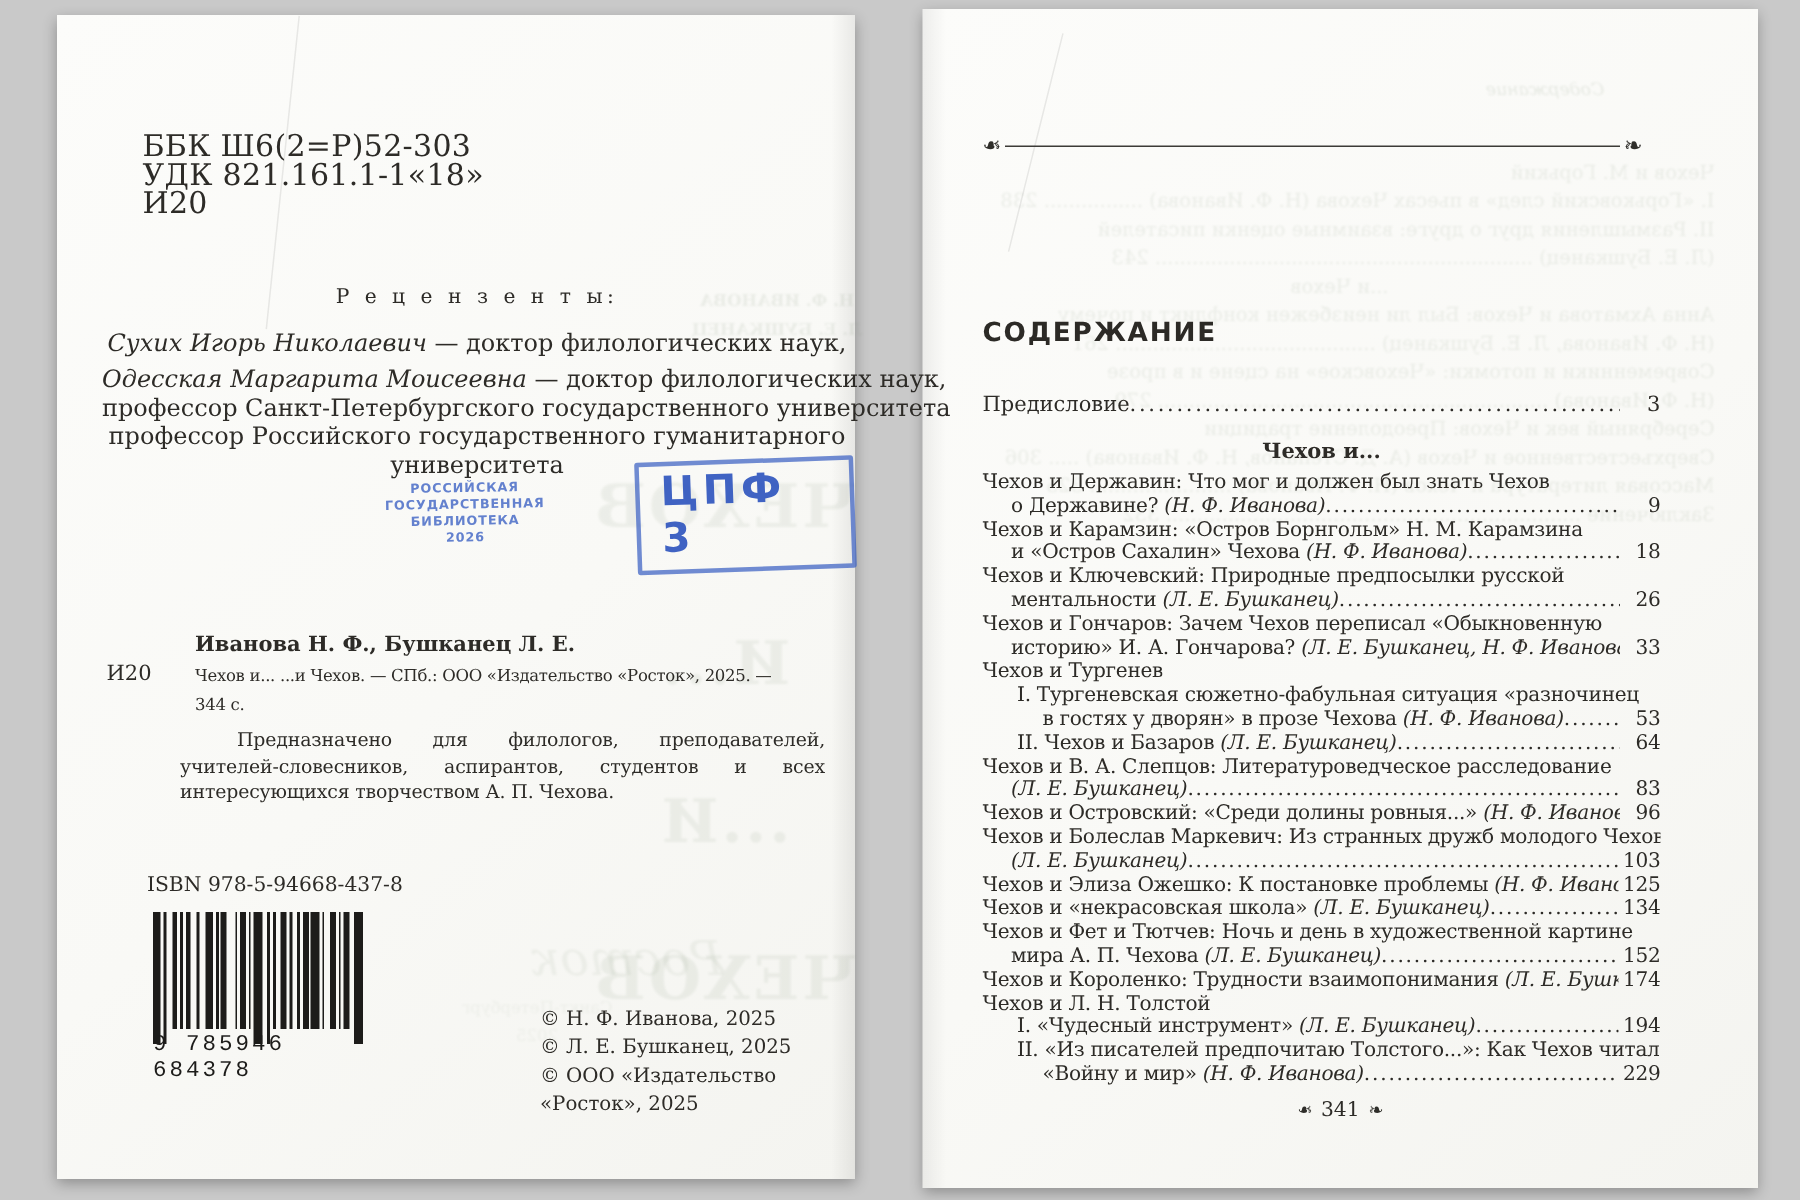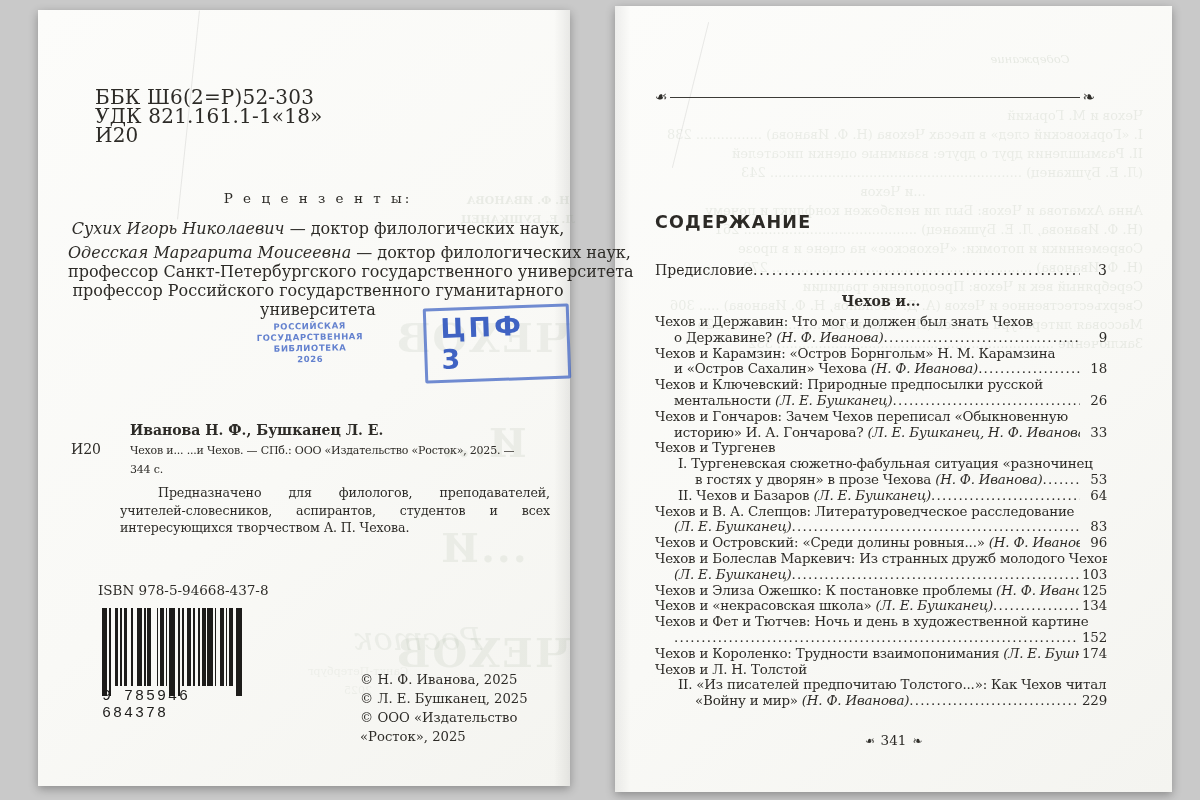--- a/index.html
+++ b/index.html
@@ -321,32 +321,38 @@
       </div>
       <div class="toc-line ind0">
         <span class="txt"><span class="seg">Чехов и «некрасовская школа» </span><em class="seg">(Л. Е. Бушканец)</em><span class="seg"> </span></span>
         <span class="dots"></span>
         <span class="pg">134</span>
       </div>
       <div class="toc-line ind0">
         <span class="txt"><span class="seg">Чехов и Фет и Тютчев: Ночь и день в художественной картине</span></span>
       </div>
       <div class="toc-line ind1">
+        <span class="txt"><span class="seg">мира А. П. Чехова </span><em class="seg">(Л. Е. Бушканец)</em><span class="seg"> </span></span>
         <span class="dots"></span>
         <span class="pg">152</span>
       </div>
       <div class="toc-line ind0">
         <span class="txt"><span class="seg">Чехов и Короленко: Трудности взаимопонимания </span><em class="seg">(Л. Е. Бушканец)</em></span>
         <span class="sp"></span>
         <span class="pg">174</span>
       </div>
       <div class="toc-line ind0">
         <span class="txt"><span class="seg">Чехов и Л. Н. Толстой</span></span>
       </div>
       <div class="toc-line ind2">
+        <span class="txt"><span class="seg">I. «Чудесный инструмент» </span><em class="seg">(Л. Е. Бушканец)</em><span class="seg"> </span></span>
+        <span class="dots"></span>
+        <span class="pg">194</span>
+      </div>
+      <div class="toc-line ind2">
         <span class="txt"><span class="seg">II. «Из писателей предпочитаю Толстого...»: Как Чехов читал</span></span>
       </div>
       <div class="toc-line ind3">
         <span class="txt"><span class="seg">«Войну и мир» </span><em class="seg">(Н. Ф. Иванова)</em></span>
         <span class="dots"></span>
         <span class="pg">229</span>
       </div>
     </div>
 
   <div class="abs z1" id="foot">

